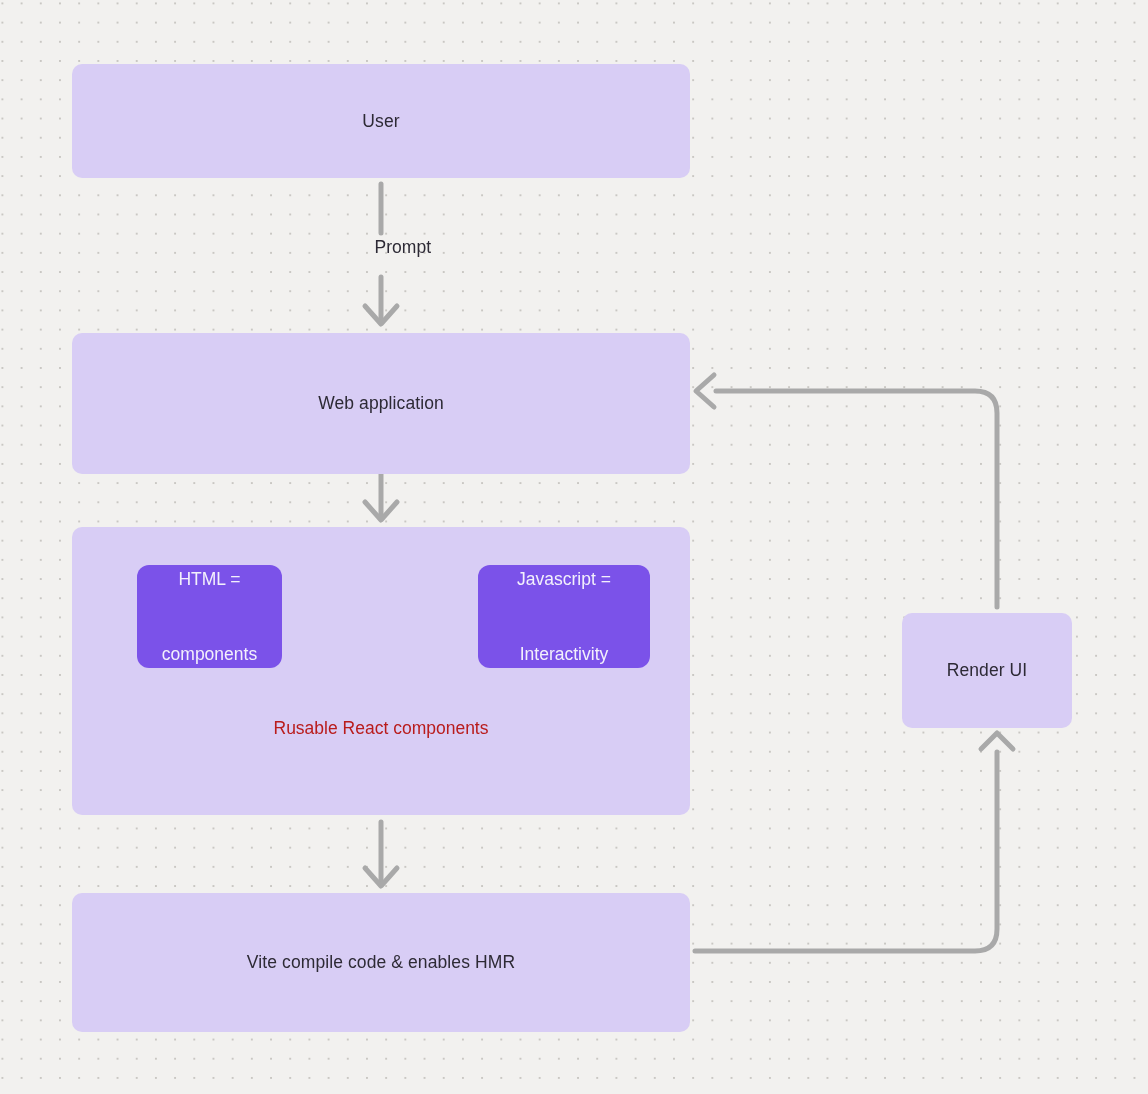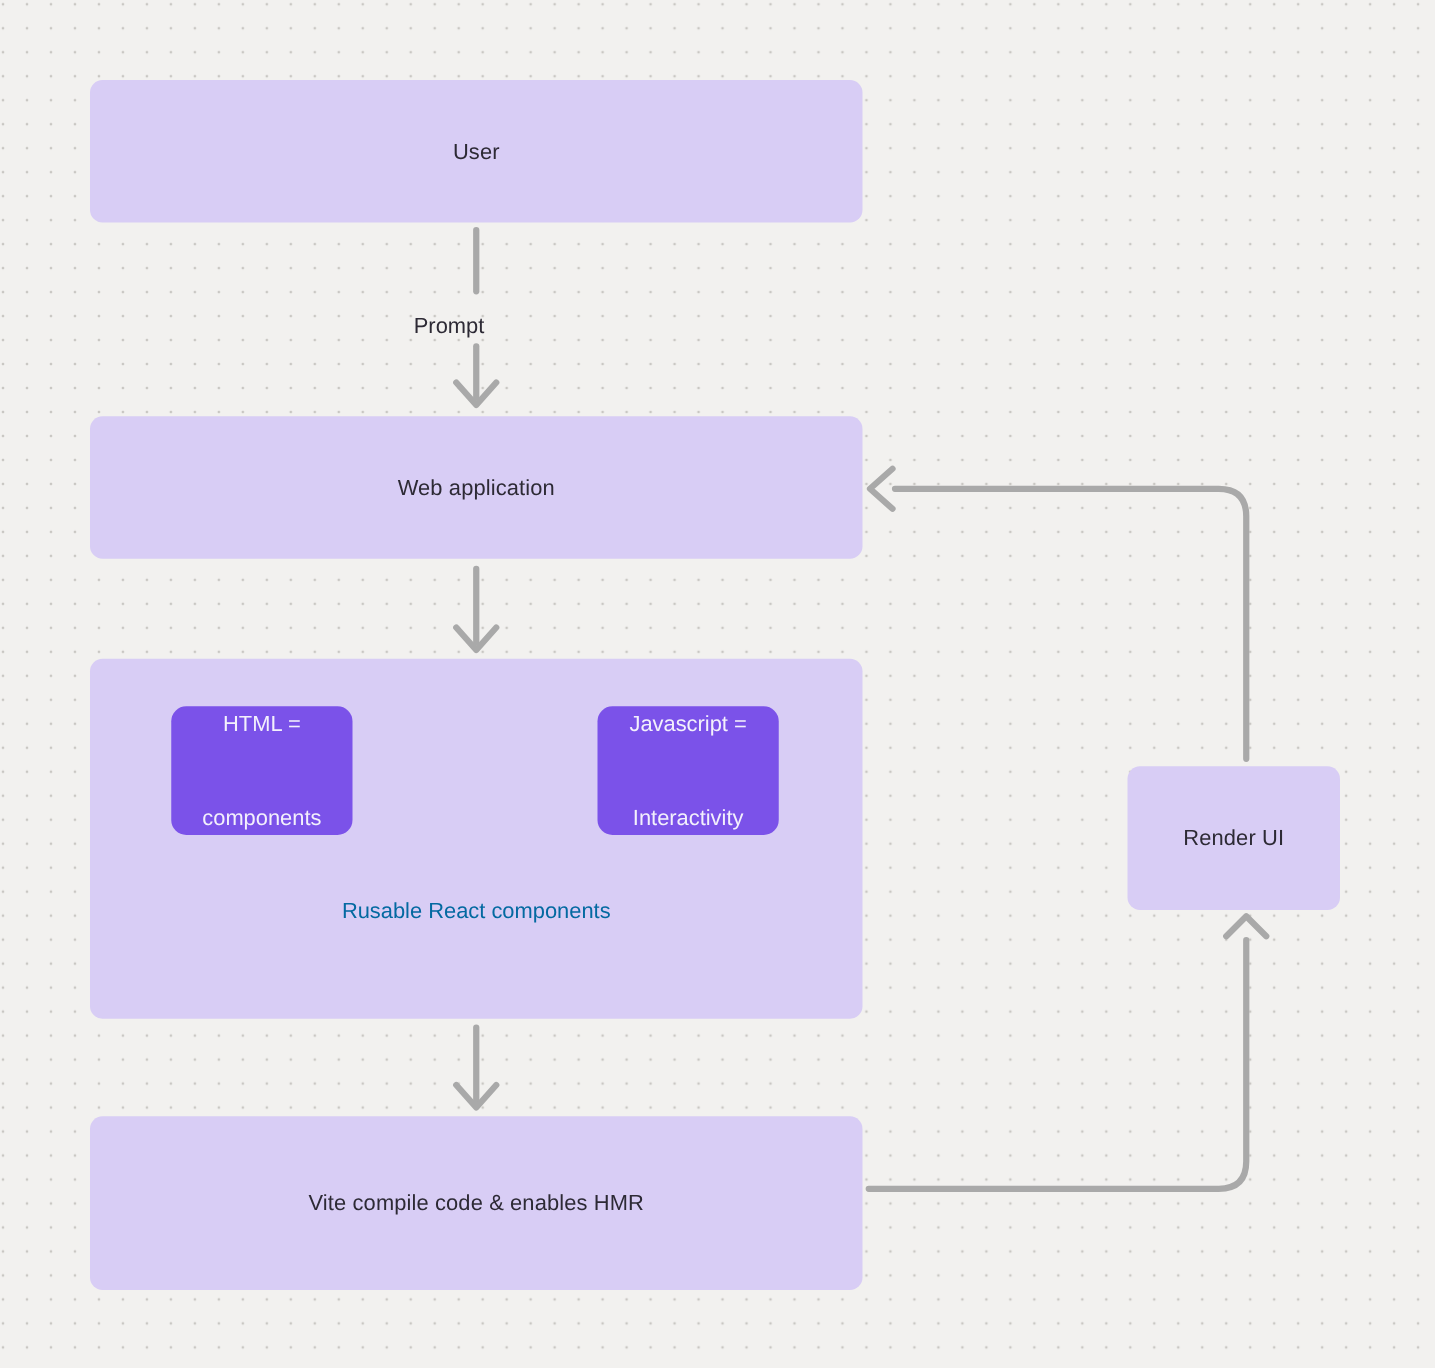--- a/index.html
+++ b/index.html
@@ -46,53 +46,53 @@
     color: #f3f0fc;
     font-size: 17.5px;
     line-height: 28px;
     text-align: center;
   }
   .group-caption {
     position: absolute;
     left: 0; right: 0;
     top: 191px;
     text-align: center;
-    color: #0369a1;
+    color: #b91c1c;
     font-size: 17.5px;
   }
   .edge-label {
     position: absolute;
-    left: 331px; top: 250px;
+    left: 331px; top: 237px;
     width: 100px;
-    text-align: left;
+    text-align: right;
     color: #2d2a35;
     font-size: 17.5px;
   }
   svg.connectors {
     position: absolute;
     left: 0; top: 0;
     width: 1148px; height: 1094px;
     pointer-events: none;
   }
   svg.connectors path {
     fill: none;
     stroke: #a9a9a9;
     stroke-width: 5;
     stroke-linecap: round;
     stroke-linejoin: round;
   }
   
   #node-user      { left: 72px;  top: 64px;  width: 618px; height: 114px; }
-  #node-webapp    { left: 72px;  top: 333px; width: 618px; height: 114px; justify-content: center; }
+  #node-webapp    { left: 72px;  top: 333px; width: 618px; height: 141px; justify-content: center; }
   #group-react    { left: 72px;  top: 527px; width: 618px; height: 288px; }
   #node-vite      { left: 72px;  top: 893px; width: 618px; height: 139px; }
   #node-render-ui { left: 902px; top: 613px; width: 170px; height: 115px; }
   #child-html { left: 65px;  top: 38px; width: 145px; height: 103px; }
   #child-css  { left: 236px; top: 38px; width: 144px; height: 103px; }
-  #child-js   { left: 406px; top: 38px; width: 145px; height: 103px; }
+  #child-js   { left: 406px; top: 38px; width: 172px; height: 103px; }
 </style>
 </head>
 <body>
 
 <div class="canvas">
 
   <svg class="connectors" viewBox="0 0 1148 1094" xmlns="http://www.w3.org/2000/svg">
 
     <g>
       <path d="M381 184 L381 233"></path>

